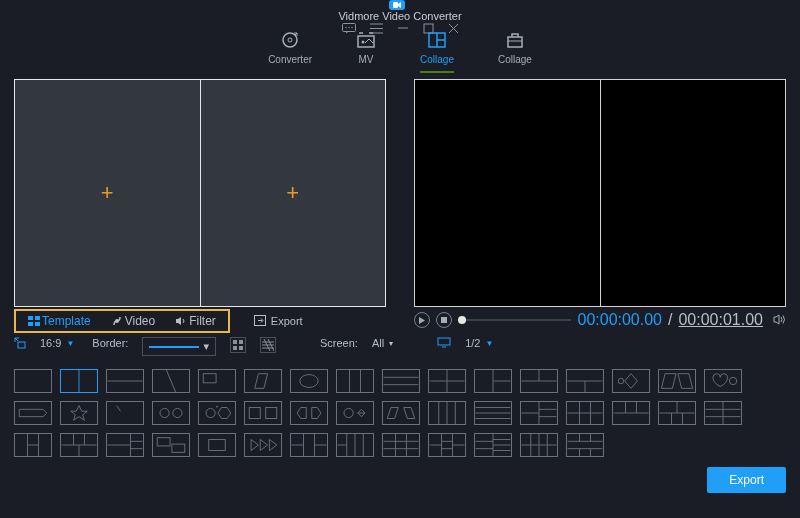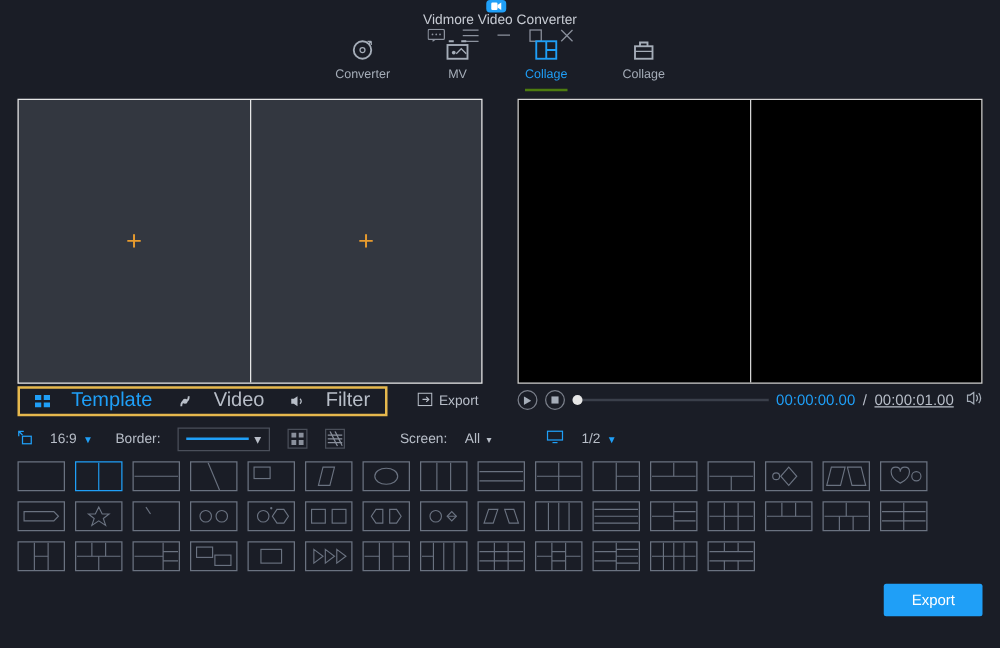--- a/index.html
+++ b/index.html
@@ -21,32 +21,32 @@
 .panel-left, .panel-right { flex: 1; display: flex; flex-direction: column; }
 .editor { flex: 1; border: 1px solid #e6e6e6; display: flex; background: #333740; }
 .editor .cell { flex: 1; display: flex; align-items: center; justify-content: center; position: relative; }
 .editor .cell + .cell { border-left: 1px solid #e6e6e6; }
 .plus { color: #e69a2e; font-size: 22px; font-weight: 300; }
 .preview { flex: 1; border: 1px solid #d4d4d4; display: flex; background: #000; }
 .preview .pcell { flex: 1; }
 .preview .pcell + .pcell { border-left: 1px solid #d4d4d4; }
 .belowrow { display: flex; align-items: center; margin-top: 2px; }
 .tabset-wrap { display: flex; align-items: center; border: 2px solid #e6b84d; height: 24px; padding: 0 2px; }
-.subtab { display: flex; align-items: center; gap: 17px; padding: 0 10px; font-size: 16px; cursor: pointer; color: #b8bec8; height: 100%; }
+.subtab { display: flex; align-items: center; gap: 2px; padding: 0 10px; font-size: 12px; cursor: pointer; color: #b8bec8; height: 100%; }
 .subtab.active { color: #1f9ff7; }
 .subtab .si { width: 12px; height: 12px; display: flex; align-items: center; justify-content: center; }
 .exportbtn { display: flex; align-items: center; gap: 5px; margin-left: 24px; cursor: pointer; font-size: 11px; color: #b8bec8; }
-.playbar { display: flex; align-items: center; gap: 6px; font-size: 12px; padding: 4px 0; height: 26px; }
+.playbar { display: flex; align-items: center; gap: 6px; font-size: 16px; padding: 4px 0; height: 26px; }
 .playbtn, .stopbtn { width: 16px; height: 16px; border: 1px solid #7a7f8a; border-radius: 50%; display: flex; align-items: center; justify-content: center; cursor: pointer; }
 .progress { flex: 1; height: 2px; background: #3a3f4a; position: relative; }
 .progress .knob { width: 8px; height: 8px; background: #e6e6e6; border-radius: 50%; position: absolute; left: 0; top: -3px; }
 .timecur { color: #1f9ff7; }
 .timedur { color: #b8bec8; text-decoration: underline; }
 .vol { margin-left: 4px; }
-.optrow { display: flex; align-items: center; gap: 14px; padding: 0 14px; height: 28px; margin-top: 4px; font-size: 11px; color: #b8bec8; }
+.optrow { display: flex; align-items: flex-start; gap: 14px; padding: 0 14px; height: 28px; margin-top: 4px; font-size: 11px; color: #b8bec8; }
 .drop { display: flex; align-items: center; gap: 5px; cursor: pointer; }
 .drop .caret { color: #1f9ff7; font-size: 8px; }
 .borderline { width: 50px; height: 2px; background: #1f9ff7; }
 .borderlinewrap { display: flex; align-items: center; border: 1px solid #4a4f5a; padding: 2px 6px; gap: 4px; }
 .sqbtn { width: 16px; height: 16px; border: 1px solid #4a4f5a; display: flex; align-items: center; justify-content: center; cursor: pointer; }
 .tplgrid { padding: 4px 14px 0 14px; display: flex; flex-direction: column; gap: 8px; }
 .tplrow { display: flex; gap: 8px; }
 .tpl { width: 38px; height: 24px; border: 1px solid #6a7280; display: flex; cursor: pointer; position: relative; flex-shrink: 0; }
 .tpl.active { border-color: #1f9ff7; }
 .tpl svg { width: 100%; height: 100%; }

